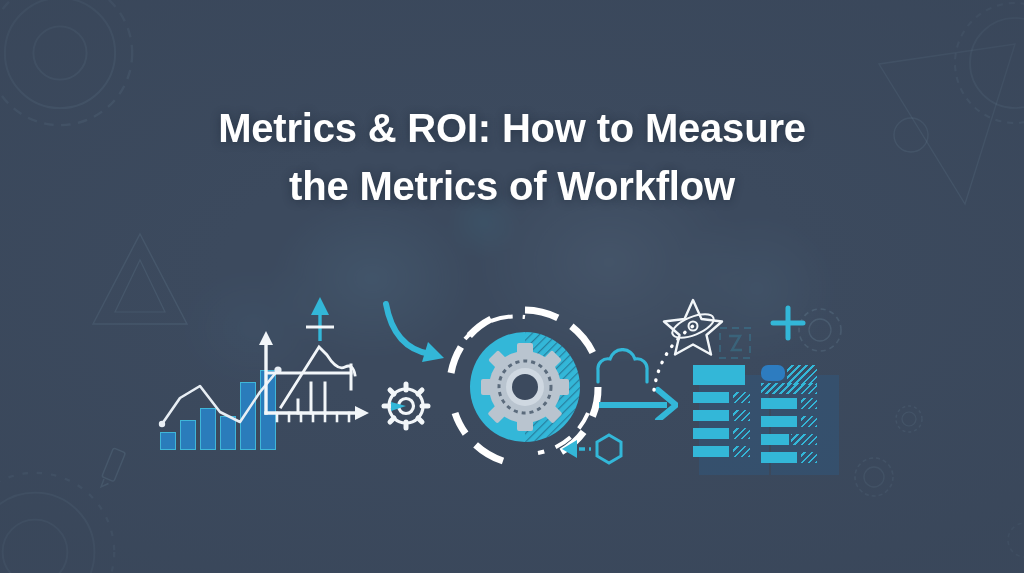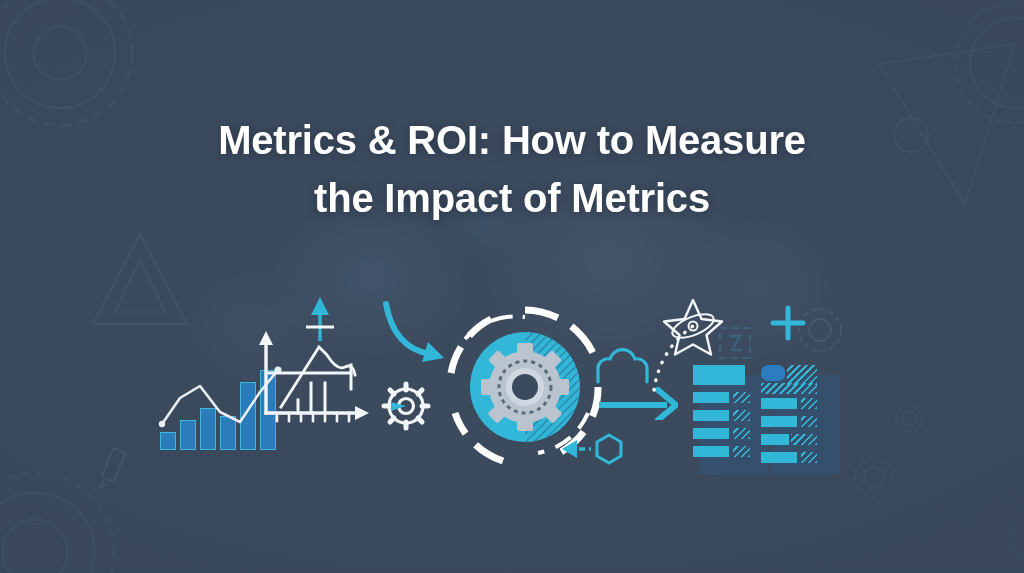--- a/index.html
+++ b/index.html
@@ -37,21 +37,21 @@
     position: absolute; inset: 0;
     background: radial-gradient(ellipse 70% 60% at 50% 48%, rgba(60,74,94,0) 40%, rgba(56,69,88,.55) 100%);
   }
   .faint { position: absolute; opacity: .10; }
   .faint svg { display: block; }
 
   
   .title {
     position: absolute;
     left: 0; right: 0;
-    top: 84px;
+    top: 72px;
     text-align: center;
     color: #ffffff;
     font-size: 40px;
     font-weight: bold;
     line-height: 58px;
     letter-spacing: -0.2px;
     text-shadow: 0 1px 10px rgba(20,30,45,.45);
     z-index: 6;
   }
   .title .ln { display: block; }
@@ -175,21 +175,21 @@
       <svg width="50" height="50" viewBox="0 0 50 50">
         <circle cx="25" cy="25" r="17" fill="none" stroke="#a9d8ea" stroke-width="1.5" stroke-dasharray="4 4"></circle>
       </svg>
     </div>
 
     <div class="vignette"></div>
   </div>
 
   <h1 class="title">
     <span class="ln">Metrics &amp; ROI: How to Measure</span>
-    <span class="ln">the Impact of Metrics</span>
+    <span class="ln">the Metrics of Workflow</span>
   </h1>
 
   <div class="art" id="bar-chart">
     <div class="bar" style="left:0px;  width:16px; height:18px;"></div>
     <div class="bar" style="left:20px; width:16px; height:30px;"></div>
     <div class="bar" style="left:40px; width:16px; height:42px;"></div>
     <div class="bar" style="left:60px; width:16px; height:34px;"></div>
     <div class="bar" style="left:80px; width:16px; height:68px;"></div>
     <div class="bar" style="left:100px;width:16px; height:80px;"></div>
     <svg style="position:absolute; left:-4px; top:-18px;" width="140" height="100" viewBox="0 0 140 100">

